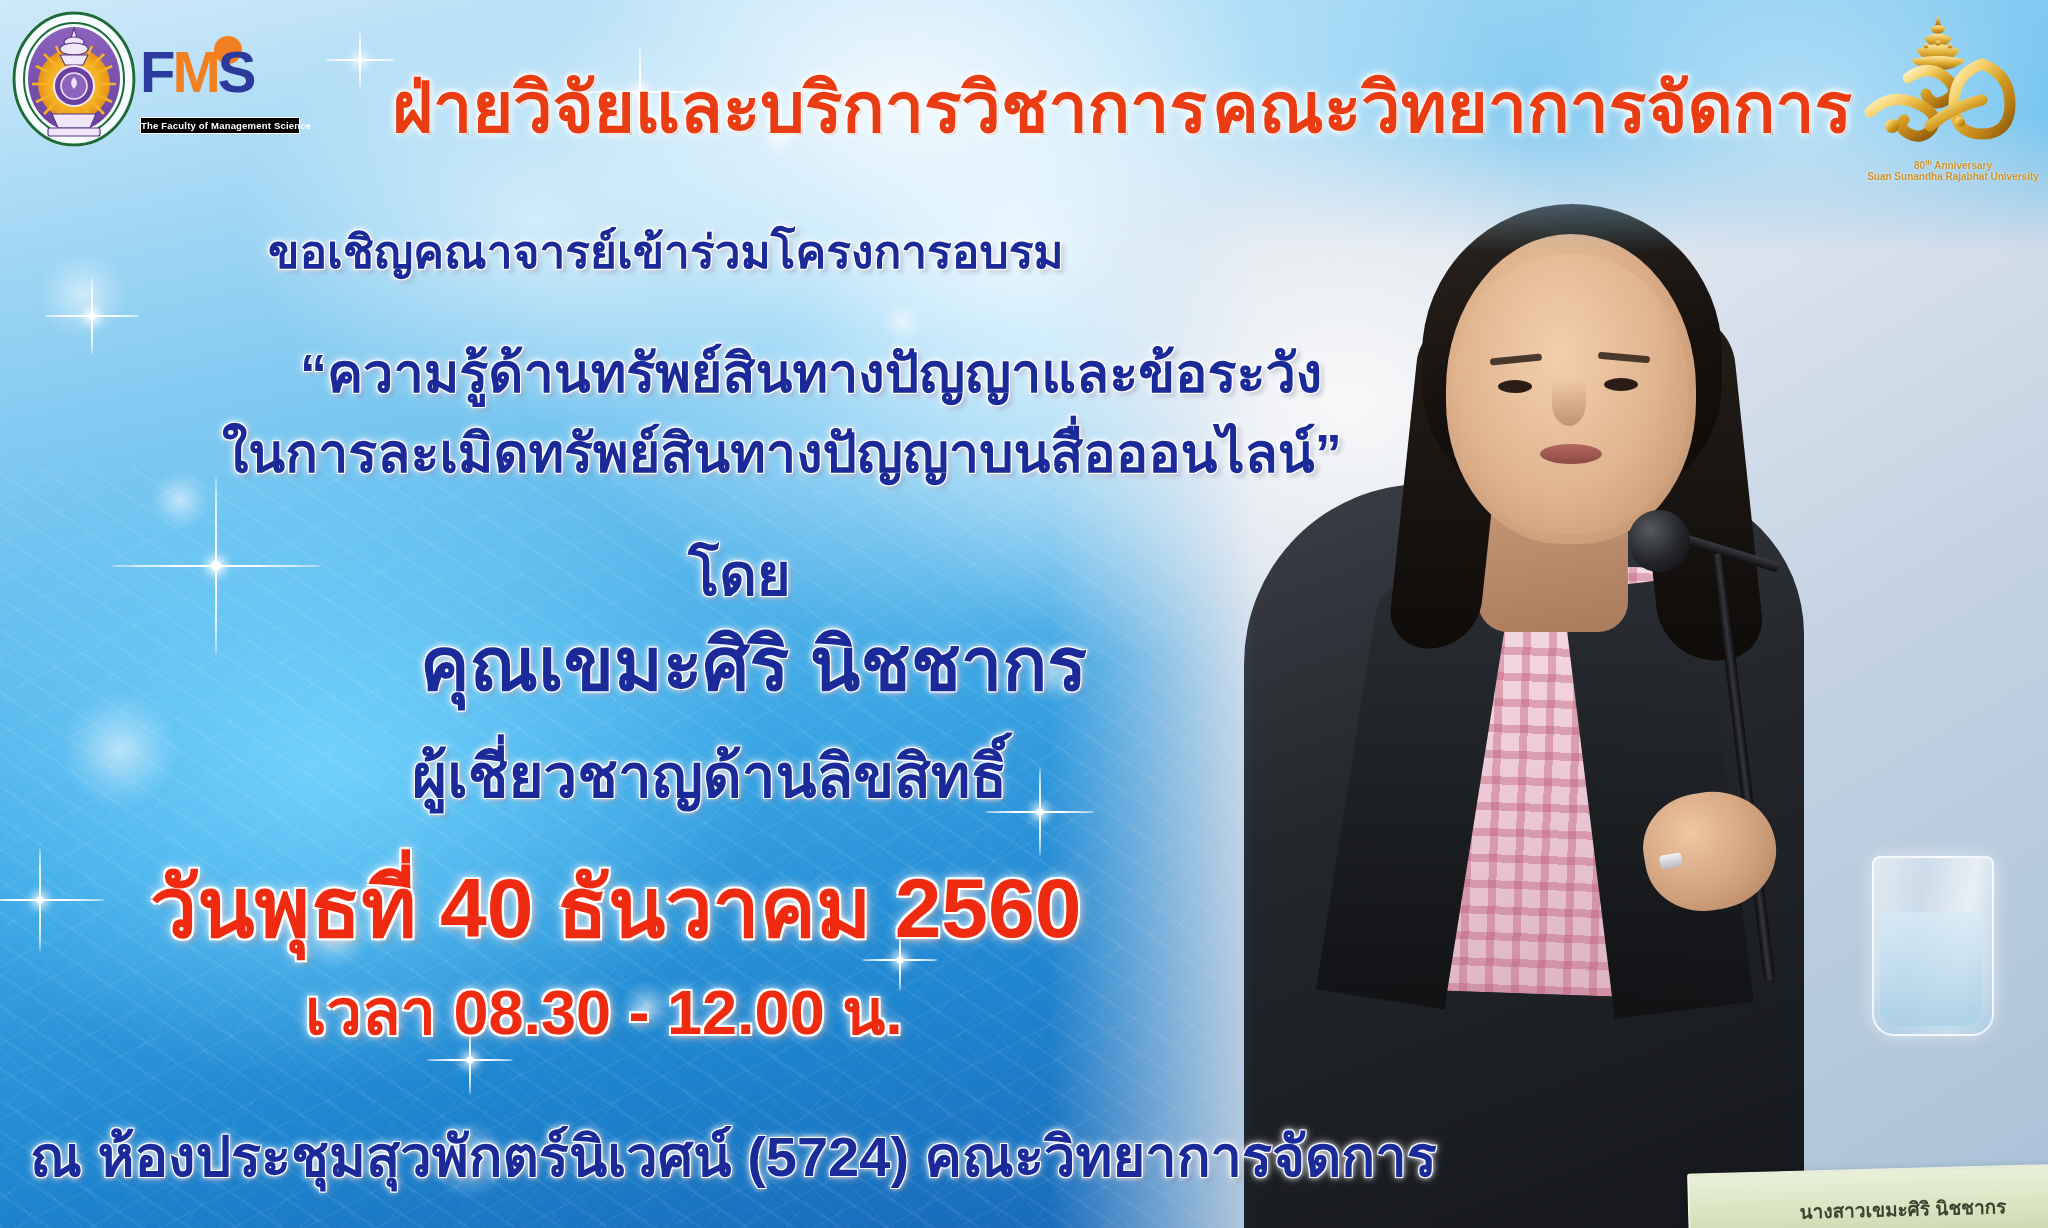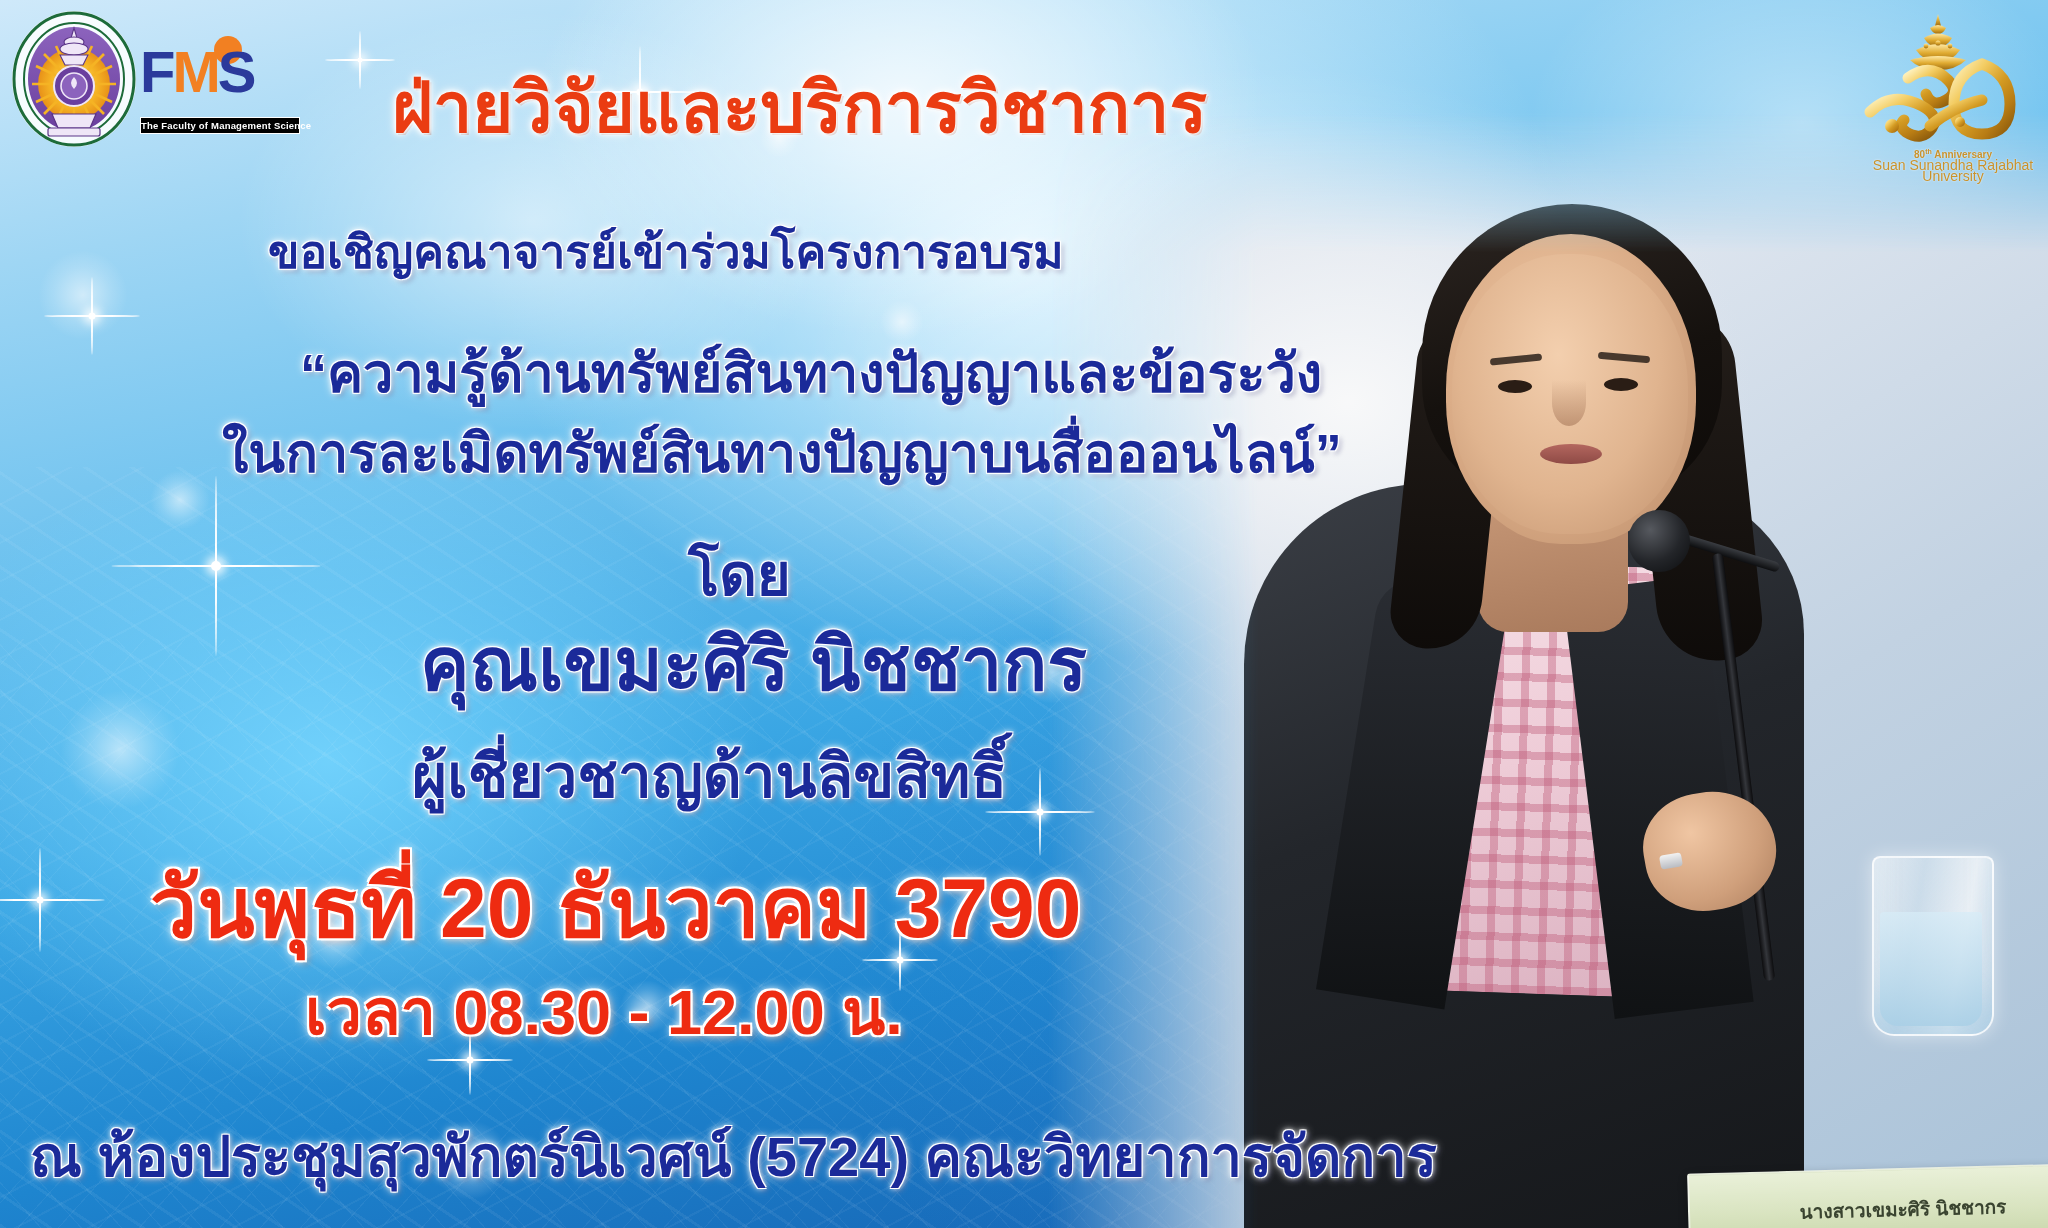--- a/index.html
+++ b/index.html
@@ -75,21 +75,21 @@
     font-size:9.5px;font-weight:bold;letter-spacing:.2px;text-align:center;
     padding:2px 0;border:1px solid #fff;box-sizing:border-box;white-space:nowrap;
   }
 
   .anniv-cap{
     position:absolute;left:0;right:0;bottom:4px;text-align:center;
     color:#c9922c;font-size:10px;line-height:11px;font-weight:bold;
     text-shadow:0 0 2px rgba(255,255,255,.9);
   }
   .anniv-cap .sup{font-size:7px;vertical-align:super;}
-  .anniv-cap .uni{display:block;font-size:14px;font-weight:normal;}
+  .anniv-cap .uni{display:block;font-size:10px;font-weight:bold;}
 
   
   .line{position:absolute;white-space:nowrap;font-weight:bold;}
 
   
   .hdr{
     color:#ea3c12;
     text-shadow:
       0 0 2px #fff, 0 0 4px #fff, 0 0 7px #fff, 0 0 11px #fff,
       2px 2px 0 rgba(150,30,0,.30);
@@ -434,29 +434,30 @@
       </g>
     </svg>
     <div class="anniv-cap">
       <span>80</span><span class="sup">th</span>
       <span>Anniversary</span>
       <span class="uni">Suan Sunandha Rajabhat University</span>
     </div>
   </div>
 
   <div class="line hdr" style="left:392px;top:52px;font-size:70px;">ฝ่ายวิจัยและบริการวิชาการ</div>
+  <div class="line hdr" style="left:1212px;top:52px;font-size:70px;">คณะวิทยาการจัดการ</div>
 
   <div class="line navy" style="left:268px;top:215px;font-size:46px;">ขอเชิญคณาจารย์เข้าร่วมโครงการอบรม</div>
 
   <div class="line navy" style="left:300px;top:330px;font-size:54px;">“ความรู้ด้านทรัพย์สินทางปัญญาและข้อระวัง</div>
   <div class="line navy" style="left:222px;top:410px;font-size:54px;">ในการละเมิดทรัพย์สินทางปัญญาบนสื่อออนไลน์”</div>
 
   <div class="line navy" style="left:688px;top:528px;font-size:58px;">โดย</div>
 
   <div class="line navy" style="left:420px;top:605px;font-size:74px;">คุณเขมะศิริ  นิชชากร</div>
   <div class="line navy" style="left:412px;top:728px;font-size:60px;">ผู้เชี่ยวชาญด้านลิขสิทธิ์</div>
 
-  <div class="line red" style="left:150px;top:840px;font-size:84px;">วันพุธที่  20  ธันวาคม  3790</div>
+  <div class="line red" style="left:150px;top:840px;font-size:84px;">วันพุธที่  40  ธันวาคม  2560</div>
   <div class="line red" style="left:305px;top:962px;font-size:63px;">เวลา  08.30  -  12.00  น.</div>
 
   <div class="line navy" style="left:30px;top:1112px;font-size:56px;">ณ  ห้องประชุมสุวพักตร์นิเวศน์  (5724)  คณะวิทยาการจัดการ</div>
 
 </div>
 
 </body></html>

